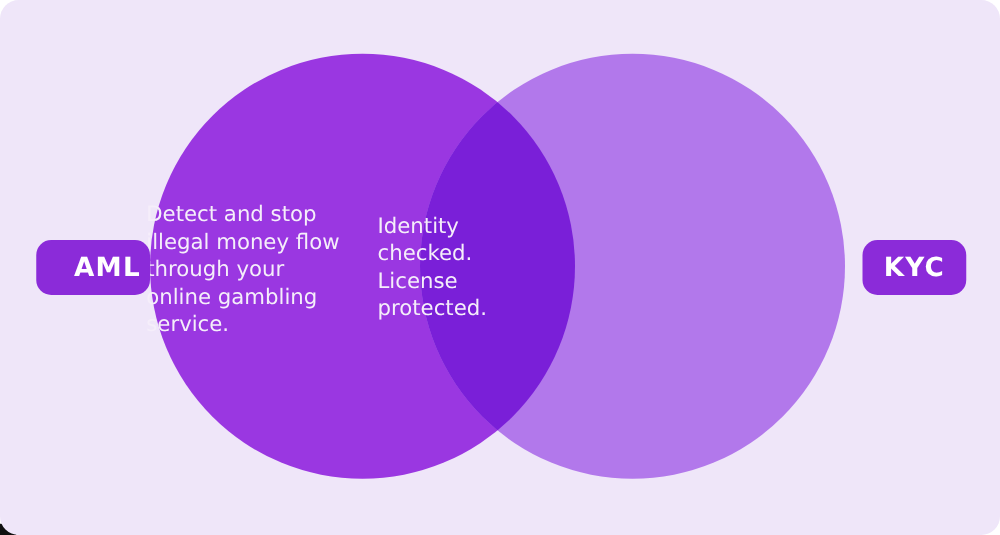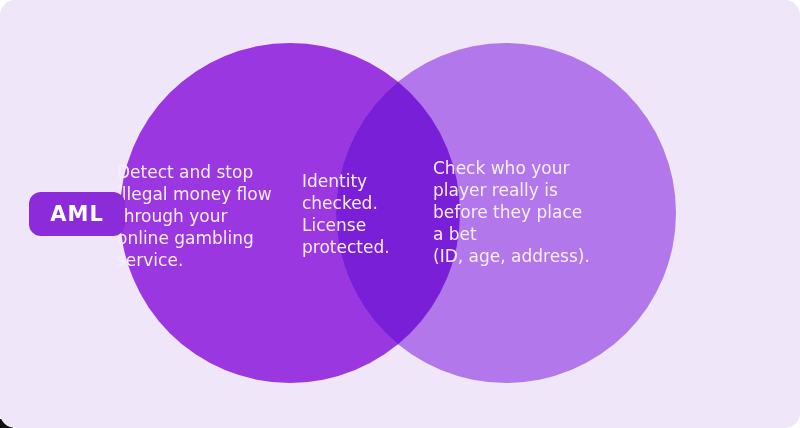--- a/index.html
+++ b/index.html
@@ -72,21 +72,22 @@
     border-radius: 12px;
     display: flex;
     align-items: center;
     justify-content: center;
     font-weight: 700;
     font-size: 21px;
     letter-spacing: 1px;
   }
   .badge-aml {
     left: 29px;
-    width: 96px;
+    width: 68px;
+    padding-left: 23px;
   }
   .badge-kyc {
     left: 690px;
     width: 83px;
   }
 </style>
 </head>
 <body>
 
 <div class="corner-artifact"></div>
@@ -108,22 +109,18 @@
 illegal money flow
 through your
 online gambling
 service.</div>
 
   <div class="text-block overlap-text">Identity
 checked.
 License
 protected.</div>
 
-  <div class="text-block right-text">Check who your
-player really is
-before they place
-a bet
-(ID, age, address).</div>
 
   <div class="badge badge-aml">AML</div>
 
+  <div class="badge badge-kyc">KYC</div>
 
 </div>
 
 </body></html>

